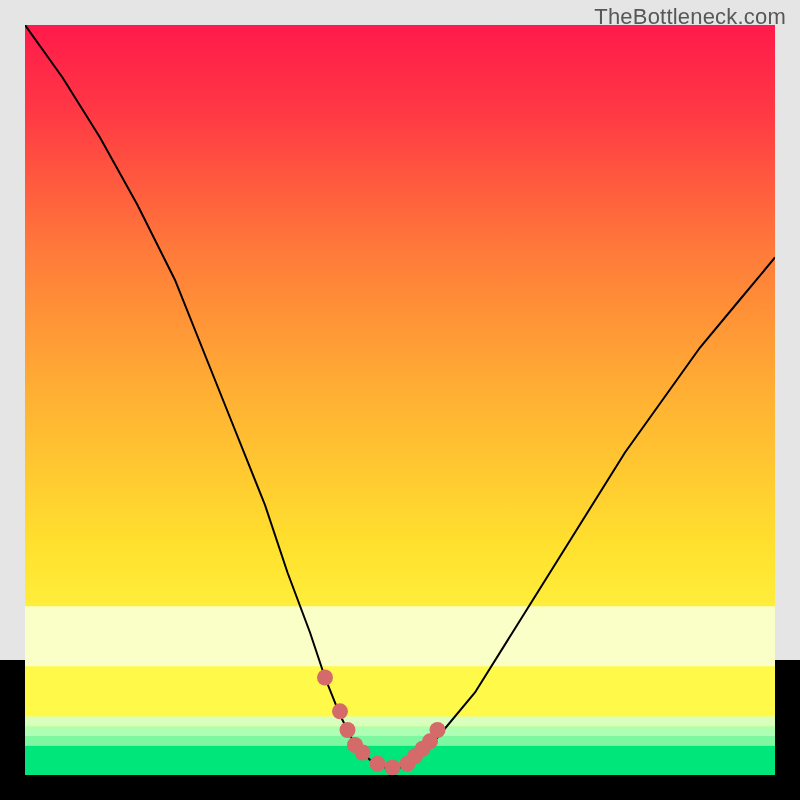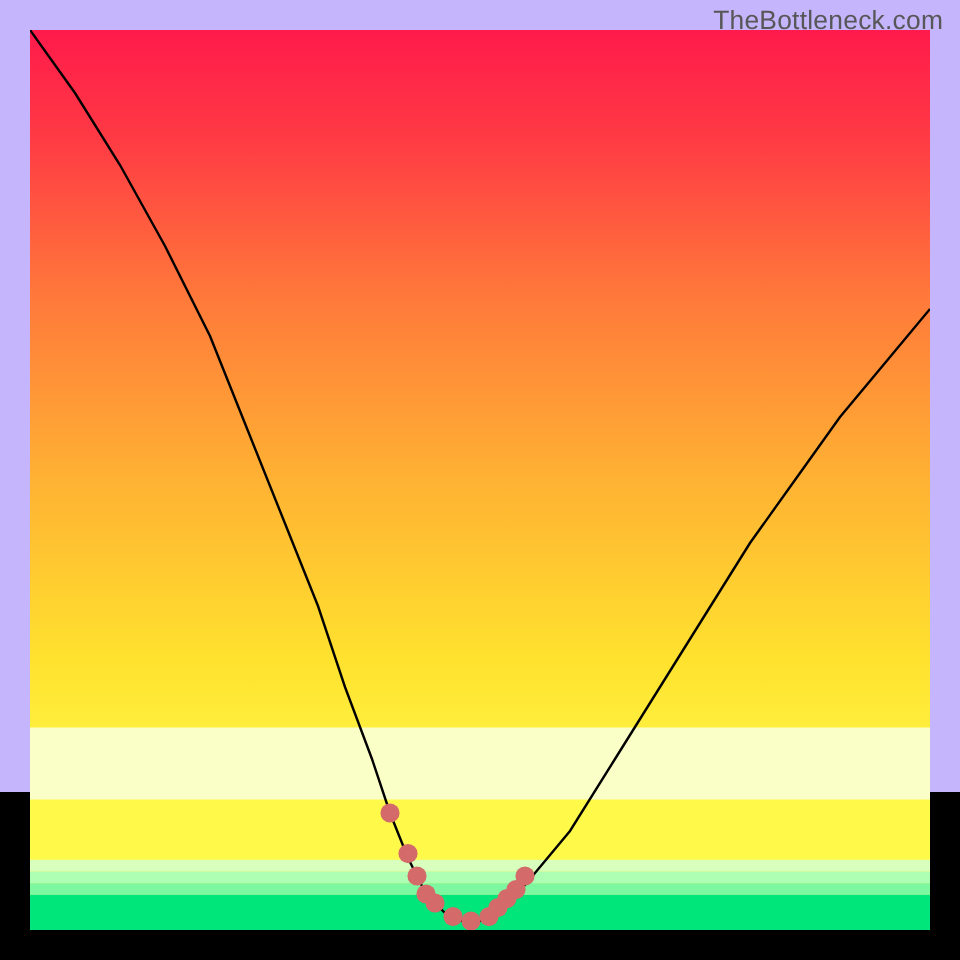--- a/index.html
+++ b/index.html
@@ -1,21 +1,21 @@
 <!DOCTYPE html>
 <html><head>
 <meta charset="utf-8">
 <style>
   * { margin: 0; padding: 0; box-sizing: border-box; }
   html, body { width: 800px; height: 800px; overflow: hidden; background: #000; }
   .frame {
     position: relative;
     width: 800px;
     height: 660px;
-    background: #c4b5fd;
+    background: #e5e5e5;
   }
   .plot {
     position: absolute;
     left: 25px;
     top: 25px;
     width: 750px;
     height: 750px;
   }
   .watermark {
     position: absolute;

